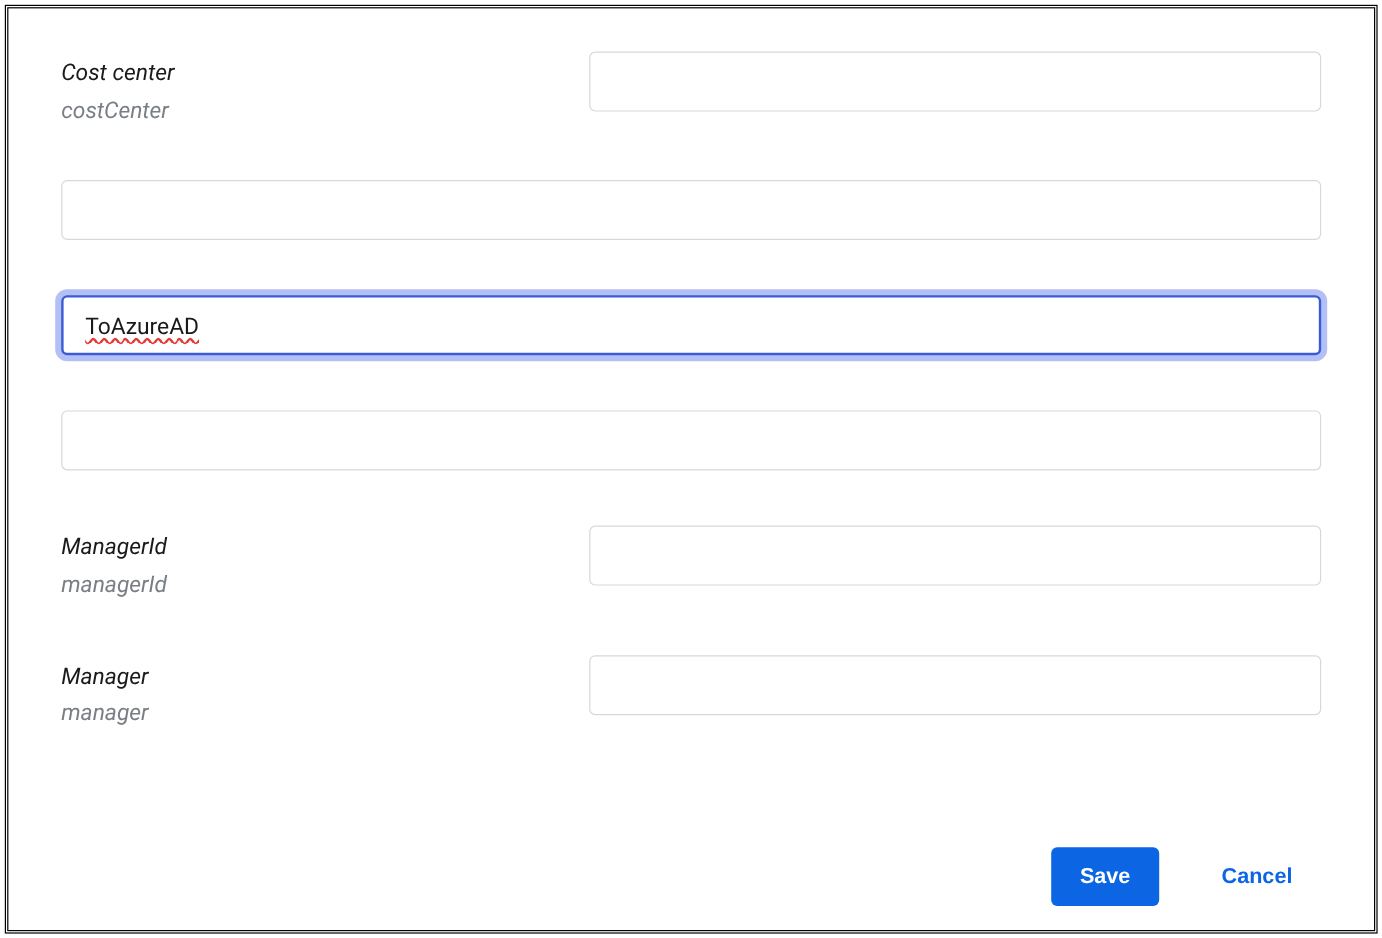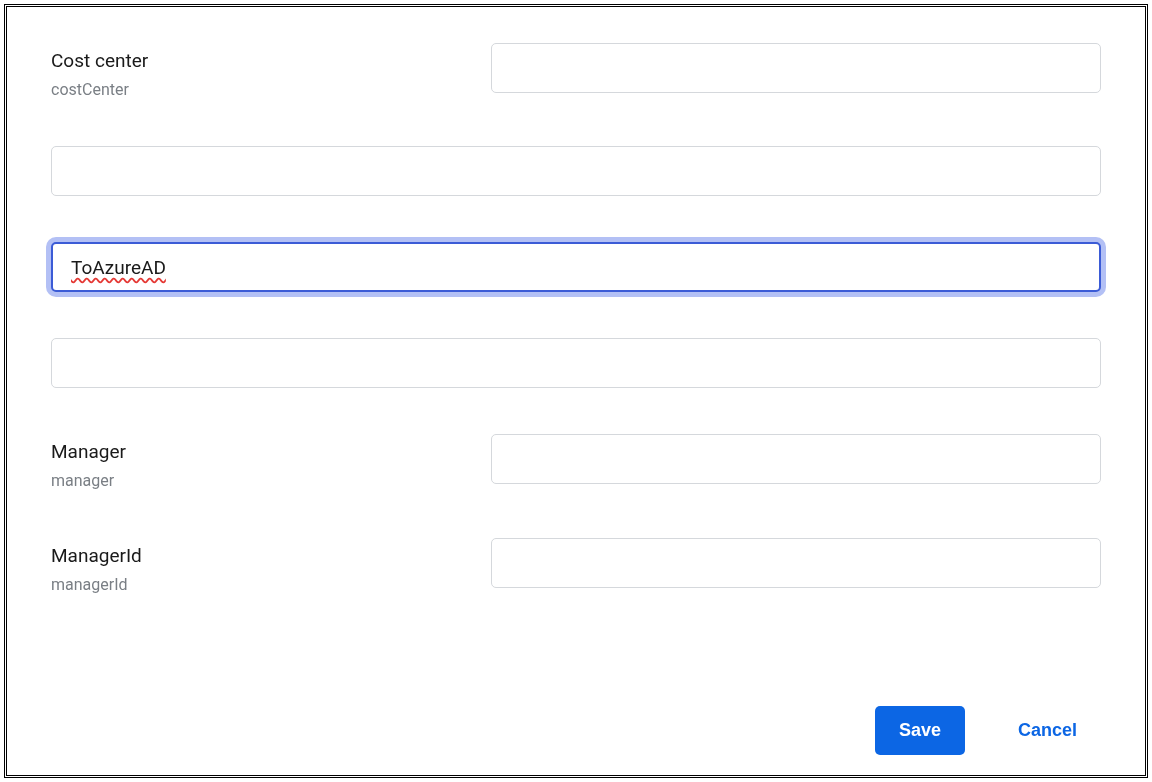--- a/index.html
+++ b/index.html
@@ -28,29 +28,30 @@
       position: relative;
     }
     .form-row {
       display: flex;
       align-items: flex-start;
       margin-bottom: 46px;
     }
     .label-col {
       width: 440px;
       padding-top: 6px;
+      font-style: italic;
     }
     .field-label {
       font-size: 19px;
       color: #1a1a1a;
       line-height: 1.3;
       margin-bottom: 6px;
     }
     .field-sublabel {
-      font-size: 16px;
+      font-size: 19px;
       color: #7a7f85;
       line-height: 1.3;
     }
     .input-col {
       flex: 1;
     }
     .text-input {
       width: 100%;
       height: 50px;
       border: 1px solid #d5d8dc;
@@ -79,40 +80,41 @@
       color: #1a1a1a;
       display: flex;
       align-items: center;
     }
     .actions {
       position: absolute;
       right: 60px;
       bottom: 20px;
       display: flex;
       align-items: center;
-      gap: 45px;
+      gap: 24px;
     }
     .btn-save {
       background: #0c66e4;
       color: #fff;
       border: none;
       border-radius: 5px;
       font-size: 18px;
       font-weight: 700;
       padding: 14px 24px;
       cursor: pointer;
     }
     .btn-cancel {
       background: none;
       border: none;
       color: #0c66e4;
       font-size: 18px;
       font-weight: 700;
       cursor: pointer;
       padding: 14px 8px;
+      margin-left: 20px;
     }
   </style>
 </head>
 <body>
 
 <div class="outer-frame">
   <div class="inner-frame">
 
     <div class="form-row">
       <div class="label-col">
@@ -139,32 +141,32 @@
     </div>
 
     <div class="form-row">
       <div class="input-col">
         <input type="text" class="text-input" value="" style="">
       </div>
     </div>
 
     <div class="form-row">
       <div class="label-col">
-        <div class="field-label">Manager</div>
-        <div class="field-sublabel">manager</div>
+        <div class="field-label">ManagerId</div>
+        <div class="field-sublabel">managerId</div>
       </div>
       <div class="input-col">
         <input type="text" class="text-input" value="" style="">
       </div>
     </div>
 
     <div class="form-row">
       <div class="label-col">
-        <div class="field-label">ManagerId</div>
-        <div class="field-sublabel">managerId</div>
+        <div class="field-label">Manager</div>
+        <div class="field-sublabel">manager</div>
       </div>
       <div class="input-col">
         <input type="text" class="text-input" value="" style="">
       </div>
     </div>
 
     <div class="actions">
       <button class="btn-save">Save</button>
       <button class="btn-cancel">Cancel</button>
     </div>

